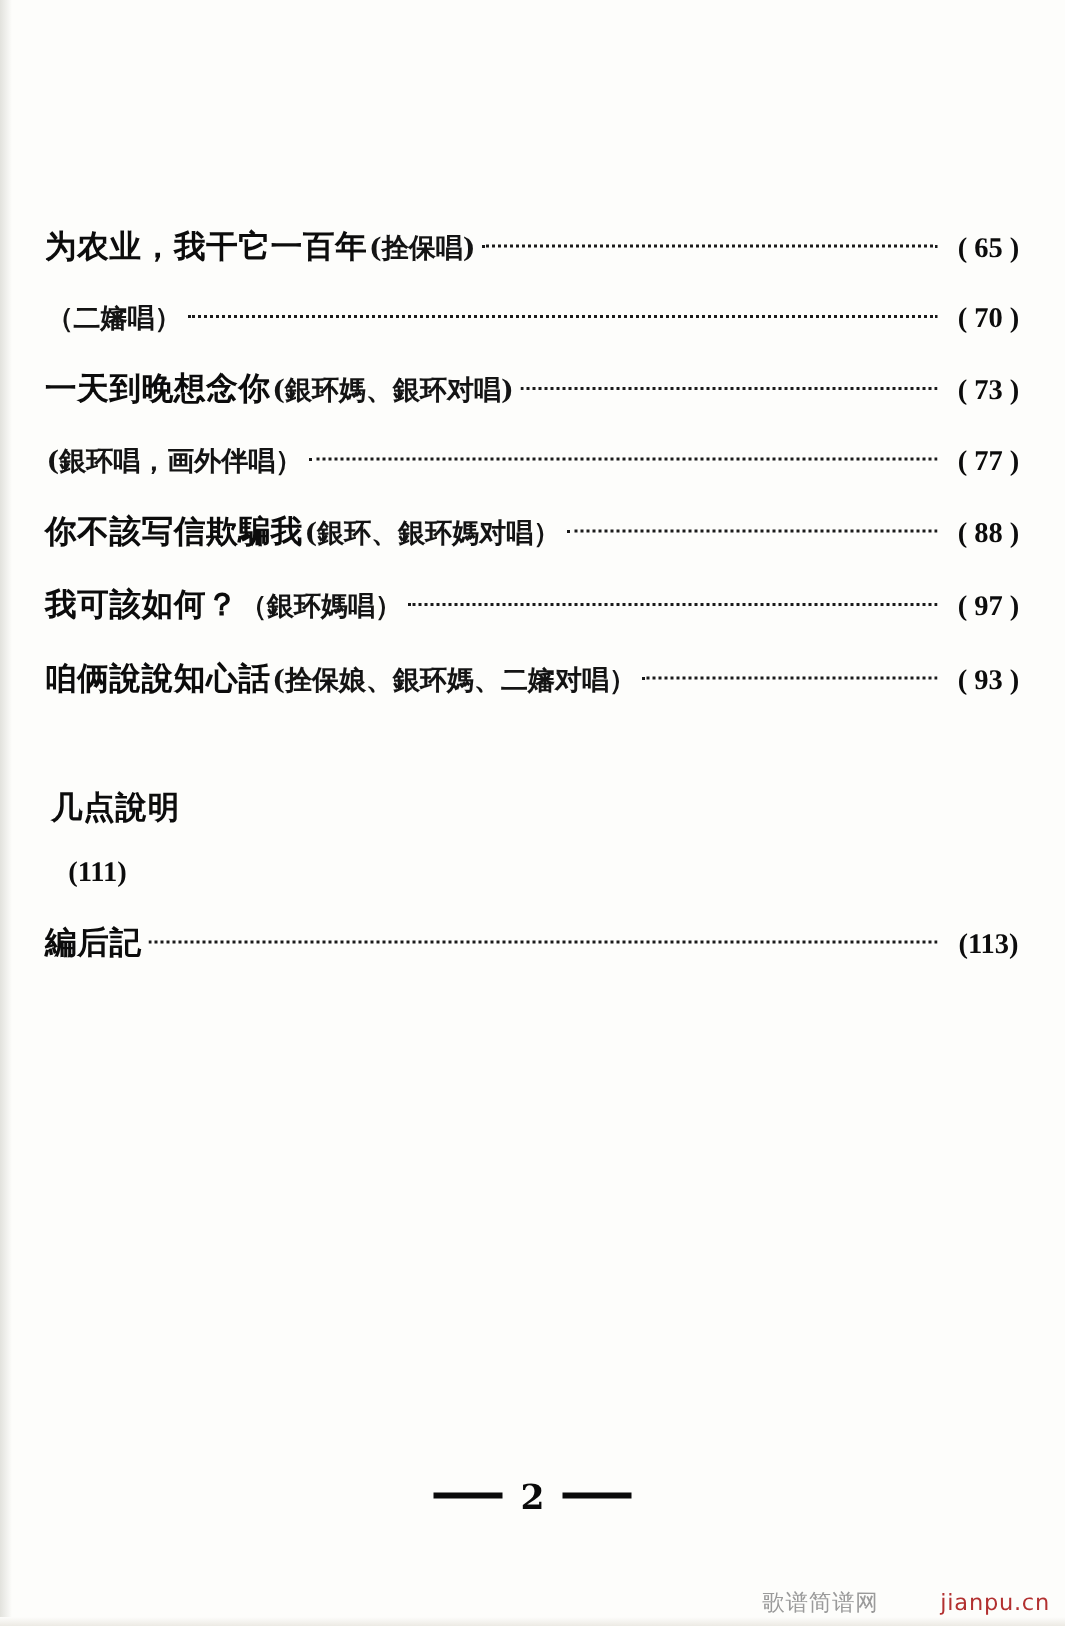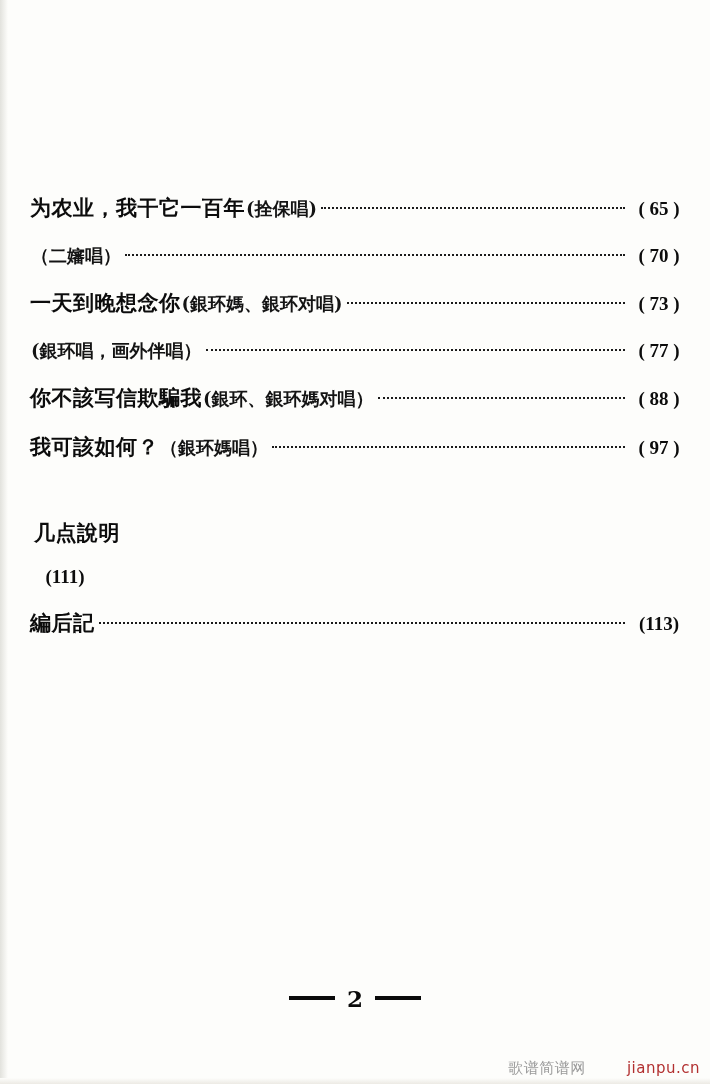--- a/index.html
+++ b/index.html
@@ -19,21 +19,20 @@
     left: 0; top: 0;
     width: 710px;
     height: 1084px;
     background: #fdfdfb;
   }
   .toc {
     position: absolute;
     left: 30px;
     top: 150px;
     width: 660px;
-    margin-top: 44px;
   }
   .toc-entry {
     display: flex;
     align-items: baseline;
     margin-bottom: 21px;
     font-size: 19px;
     color: #101010;
     white-space: nowrap;
   }
   .toc-entry.spaced {
@@ -159,20 +158,26 @@
         <span class="entry-sub">(銀环、銀环媽对唱）</span>
         <span class="leader"></span>
         <span class="entry-page">( 88 )</span>
       </div>
       <div class="toc-entry">
         <span class="entry-title">我可該如何？</span>
         <span class="entry-sub">（銀环媽唱）</span>
         <span class="leader"></span>
         <span class="entry-page">( 97 )</span>
       </div>
+      <div class="toc-entry">
+        <span class="entry-title">咱俩說說知心話</span>
+        <span class="entry-sub">(拴保娘、銀环媽、二嬸对唱）</span>
+        <span class="leader"></span>
+        <span class="entry-page">( 93 )</span>
+      </div>
       <div class="toc-entry spaced">
         <span class="entry-title">几点說明</span>
         <span class="leader"></span>
         <span class="entry-page">(111)</span>
       </div>
       <div class="toc-entry">
         <span class="entry-title">編后記</span>
         <span class="leader"></span>
         <span class="entry-page">(113)</span>
       </div>

